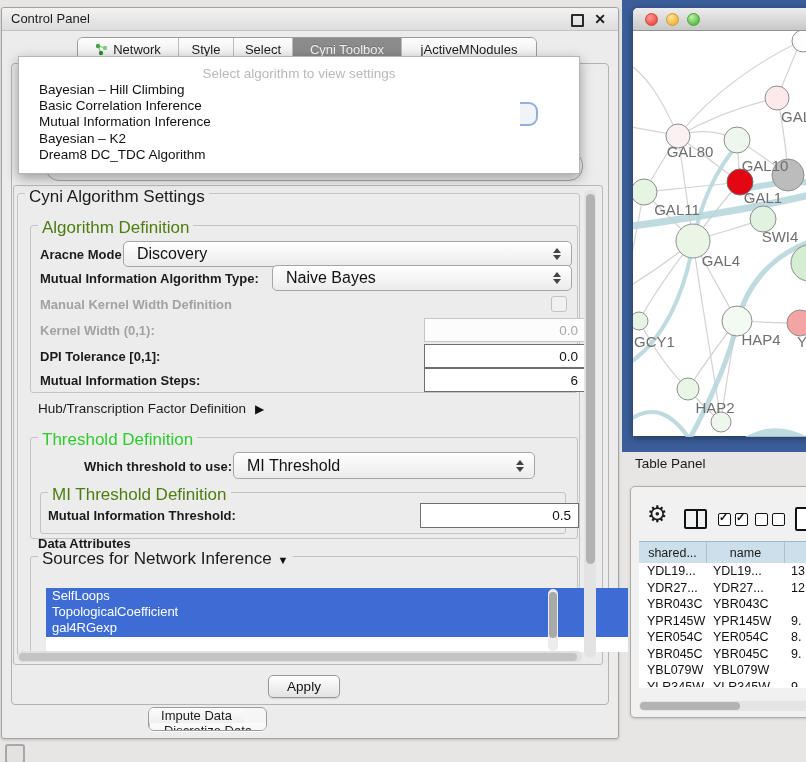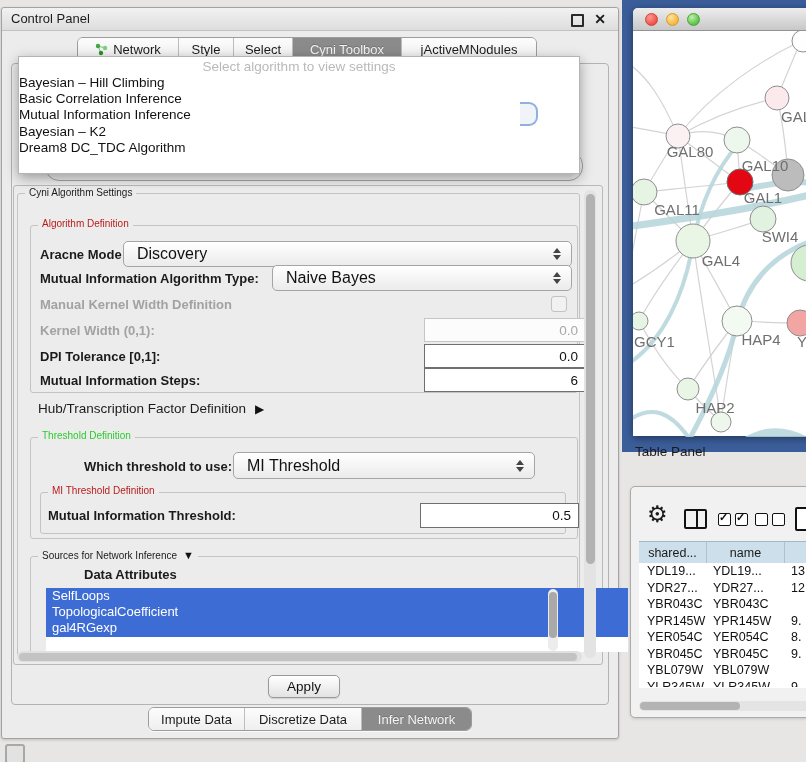--- a/index.html
+++ b/index.html
@@ -17,43 +17,43 @@
   .close-ico{font-size:14px;font-weight:bold;color:#1a1a1a;line-height:14px;}
   .close-ico::before{content:"\2715";}
   
   .tabgroup{display:flex;border:1px solid #9c9c9c;border-radius:6px;overflow:hidden;background:#f6f6f6;box-shadow:0 1px 0 rgba(255,255,255,.7);}
   .tab{display:flex;align-items:center;justify-content:center;font-size:13px;color:#1c1c1c;
        background:linear-gradient(#fcfcfc,#efefef);border-left:1px solid #bdbdbd;}
   .tab:first-child{border-left:none;}
   .tab.sel{background:#8b8b8b;color:#f4f4f4;text-shadow:0 -1px 0 rgba(0,0,0,.2);}
   
   .group{border:1px solid #c3c3c3;border-radius:3px;}
-  .gtitle{position:absolute;background:#ececec;padding:0 4px;font-size:10px;white-space:nowrap;}
-  .t-blue{color:#b91c1c;}
+  .gtitle{position:absolute;background:#ececec;padding:0 4px;font-size:17px;white-space:nowrap;}
+  .t-blue{color:#4d7c0f;}
   .t-green{color:#2ecb2e;}
   
   .combo{display:flex;align-items:center;background:linear-gradient(#ffffff,#ebebeb);
          border:1px solid #a5a5a5;border-radius:5px;box-shadow:inset 0 1px 0 #fff;}
   .combo .ctext{flex:1;font-size:16px;color:#111;padding-left:13px;white-space:nowrap;overflow:hidden;}
   .combo .gtxt{color:#b8b8b8;}
   .arrows{width:9px;margin-right:10px;display:flex;flex-direction:column;align-items:center;gap:2px;}
   .arr-up{width:0;height:0;border-left:4px solid transparent;border-right:4px solid transparent;border-bottom:5px solid #444;}
   .arr-dn{width:0;height:0;border-left:4px solid transparent;border-right:4px solid transparent;border-top:5px solid #444;}
   .field{display:flex;align-items:center;justify-content:flex-end;background:#fff;border:1px solid #6f6f6f;
          font-size:13.5px;color:#111;padding:0 7px;}
   .field.dis{border-color:#c6c6c6;color:#a8a8a8;background:#fcfcfc;}
   .checkbox{background:#f1f1f1;border:1px solid #c2c2c2;border-radius:3px;}
   .disc::after{content:"\25B6";font-size:12px;color:#111;}
   .disc-dn::after{content:"\25BC";font-size:11px;color:#111;}
   .btn{display:flex;align-items:center;justify-content:center;font-size:13.5px;color:#111;
        background:linear-gradient(#ffffff,#e2e2e2);border:1px solid #999;border-radius:5px;box-shadow:0 1px 1px rgba(0,0,0,.12);text-align:right;}
   
   .popup{background:#fff;border:1px solid #b4b4b4;box-shadow:0 4px 12px rgba(0,0,0,.35);z-index:50;}
-  .pop-head{text-align:center;color:#b9b9b9;font-size:13.5px;height:17px;line-height:17px;margin-top:1px;}
-  .pop-item{font-size:13.5px;color:#111;height:16.2px;line-height:16.2px;padding-left:0;white-space:nowrap;}
+  .pop-head{text-align:center;color:#b9b9b9;font-size:13.5px;height:17px;line-height:17px;margin-top:8px;}
+  .pop-item{font-size:13.5px;color:#111;height:16.2px;line-height:16.2px;padding-left:20px;white-space:nowrap;}
   
   .sb-track-v{background:#e3e3e3;border-radius:6px;}
   .sb-thumb{background:#b2b2b2;border-radius:5px;}
   .sb-track-h{background:#e0e0e0;border-radius:6px;}
   
   .listbox{background:#fff;overflow:hidden;}
   .litem{height:16.2px;line-height:16.2px;font-size:13px;color:#fff;background:#3d6cd4;padding-left:6px;white-space:nowrap;}
   
   .bluepanel{background:#3b5e9b;overflow:hidden;}
   .macwin{background:#fff;border-radius:5px 0 0 0;box-shadow:0 2px 8px rgba(0,0,0,.45);}
@@ -203,21 +203,21 @@
 <span class="abs lbl bold" style="left:48px;top:508px;z-index:12;">Mutual Information Threshold:</span>
 <div class="abs field" style="left:420px;top:503px;width:142px;height:23px;z-index:12;padding-left:8px;">
     <span>0.5</span>
   </div>
 
 <div class="abs group" style="left:30px;top:556px;width:546px;height:99px;z-index:11;"></div>
 <div class="abs gtitle" style="left:38px;top:549px;z-index:12;display:flex;align-items:center;gap:6px;color:#1b1b1b;">
   <span>Sources for Network Inference</span>
   <span class="disc-dn"></span>
 </div>
-<span class="abs lbl bold" style="left:38px;top:567px;z-index:12;margin-left:46px;">Data Attributes</span>
+<span class="abs lbl bold" style="left:38px;top:536px;z-index:12;">Data Attributes</span>
 
 <div class="abs listbox" style="left:46px;top:588px;width:582px;height:64px;z-index:12;">
   <div class="litem">SelfLoops</div>
   <div class="litem">TopologicalCoefficient</div>
   <div class="litem">gal4RGexp</div>
 </div>
 <div class="abs sb-track-v" style="left:548px;top:589px;width:10px;height:62px;z-index:12;background:#ececec;">
   <div class="sb-thumb" style="position:absolute;left:1px;top:3px;width:8px;height:46px;background:#a9a9a9;"></div>
 </div>
 
@@ -225,21 +225,21 @@
   <div class="sb-thumb" style="position:absolute;left:1.5px;top:4px;width:9px;height:370px;"></div>
 </div>
 <div class="abs sb-track-h" style="left:17px;top:651px;width:565px;height:11px;z-index:12;">
   <div class="sb-thumb" style="position:absolute;left:2px;top:1.5px;width:558px;height:8px;background:#c3c3c3;"></div>
 </div>
 
 <div class="abs btn" style="left:268px;top:675px;width:70px;height:21px;z-index:12;">
     <span>Apply</span>
   </div>
 
-<div class="abs tabgroup" style="left:148px;top:707px;height:22px;z-index:12;">
+<div class="abs tabgroup" style="left:148px;top:707px;height:22px;z-index:12;flex-direction:column;">
   <div class="tab" style="width:95px;">
       <span>Impute Data</span>
     </div>
   <div class="tab" style="width:116px;">
       <span>Discretize Data</span>
     </div>
   <div class="tab sel" style="width:109px;align-items:center;">
       <span>Infer Network</span>
     </div>
 </div>
@@ -316,21 +316,21 @@
         <text x="88" y="235" text-anchor="middle">GAL4</text>
         <text x="1" y="316">GCY1</text>
         <text x="128" y="314" text-anchor="middle">HAP4</text>
         <text x="164" y="316">Y</text>
         <text x="82" y="382" text-anchor="middle">HAP2</text>
       </g>
     </svg>
   </div>
 </div>
 
-<div class="abs lbl" style="left:635px;top:444px;font-size:13.5px;">Table Panel</div>
+<div class="abs lbl" style="left:635px;top:456px;font-size:13.5px;">Table Panel</div>
 
 <div class="abs tpanel" style="left:630px;top:486px;width:200px;height:230px;overflow:hidden;">
 
   <div class="abs gear" style="left:16px;top:16px;"></div>
   <div class="abs cols-ico" style="left:53px;top:22px;"></div>
   <div class="abs" style="left:87px;top:26px;display:flex;gap:4px;">
     <span class="cb on"></span>
     <span class="cb on"></span>
   </div>
   <div class="abs" style="left:124px;top:26px;display:flex;gap:4px;">

